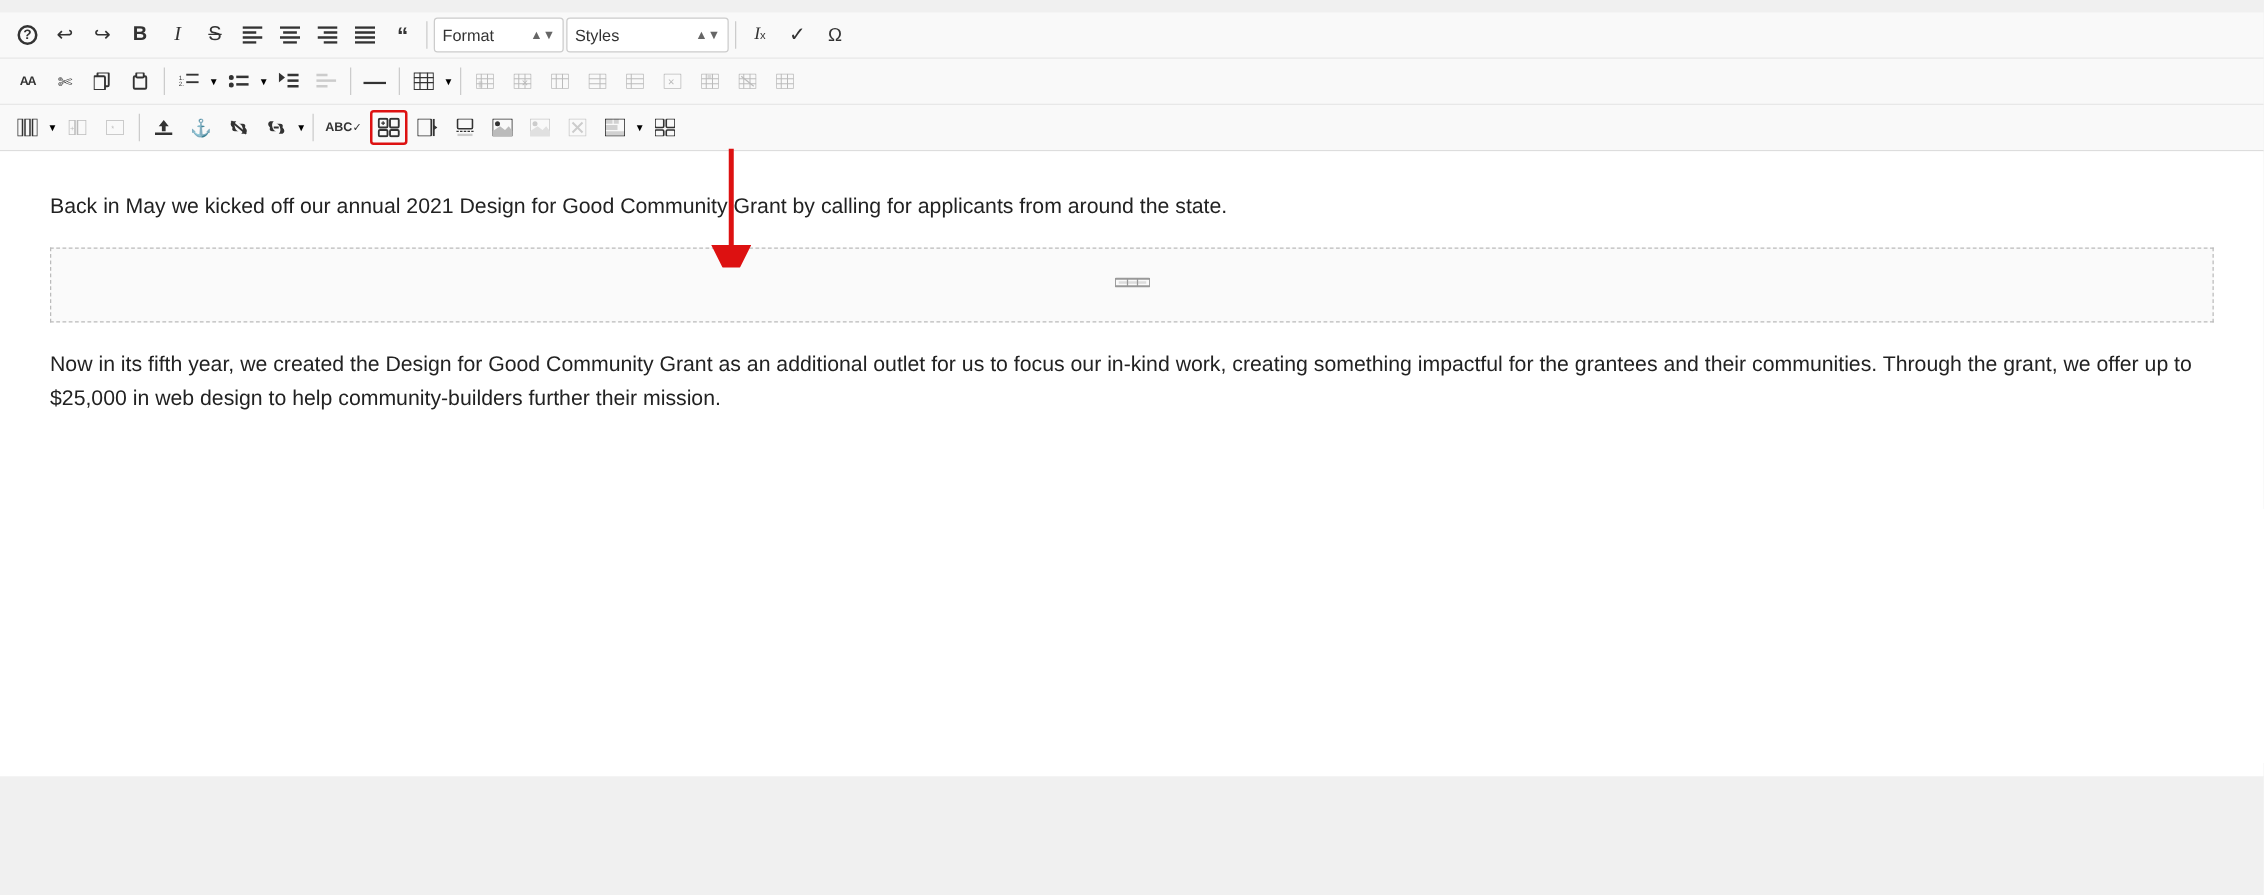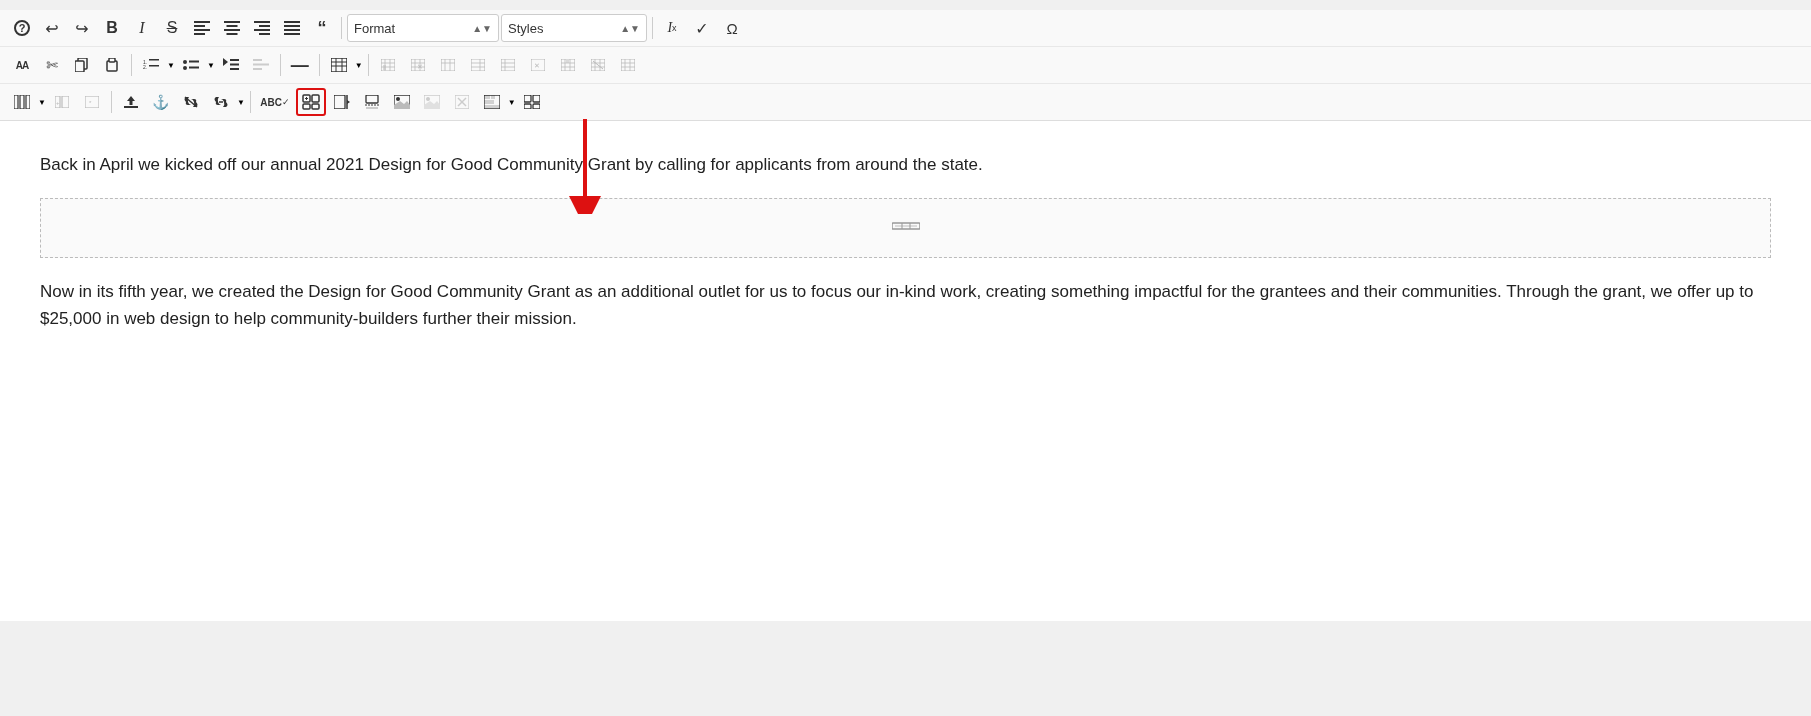--- a/index.html
+++ b/index.html
@@ -65,24 +65,24 @@
       border-radius: 3px;
       font-size: 13px;
       color: #333;
       gap: 4px;
     }
     .tb-dropdown .arrow {
       font-size: 10px;
       color: #666;
     }
     .format-dropdown {
-      width: 152px;
+      width: 104px;
     }
     .styles-dropdown {
-      width: 146px;
+      width: 130px;
     }
     .editor-content {
       background: #fff;
       margin: 0;
       padding: 30px 40px;
       min-height: 500px;
       position: relative;
     }
     .editor-para {
       font-size: 17px;
@@ -529,21 +529,21 @@
             <polygon points="0 0, 8 4, 0 8" fill="#dd1111"></polygon>
           </marker>
         </defs>
         <line x1="585" y1="65" x2="585" y2="158" stroke="#dd1111" stroke-width="4" marker-end="url(#arrowhead)"></line>
       </svg>
     </div>
 
   </div>
 
   <div class="editor-content">
-    <p class="editor-para">Back in April we kicked off our annual 2021 Design for Good Community Grant by calling for applicants from around the state.</p>
+    <p class="editor-para">Back in May we kicked off our annual 2021 Design for Good Community Grant by calling for applicants from around the state.</p>
 
     <div class="placeholder-block">
       <span class="placeholder-icon">
         <svg width="28" height="16" viewBox="0 0 28 16">
           <rect x="0" y="5" width="28" height="6" rx="1" fill="none" stroke="#999" stroke-width="1.5"></rect>
           <rect x="3" y="7" width="22" height="2" fill="#999" opacity="0.3"></rect>
           <line x1="10" y1="5" x2="10" y2="11" stroke="#999" stroke-width="1"></line>
           <line x1="18" y1="5" x2="18" y2="11" stroke="#999" stroke-width="1"></line>
         </svg>
       </span>

